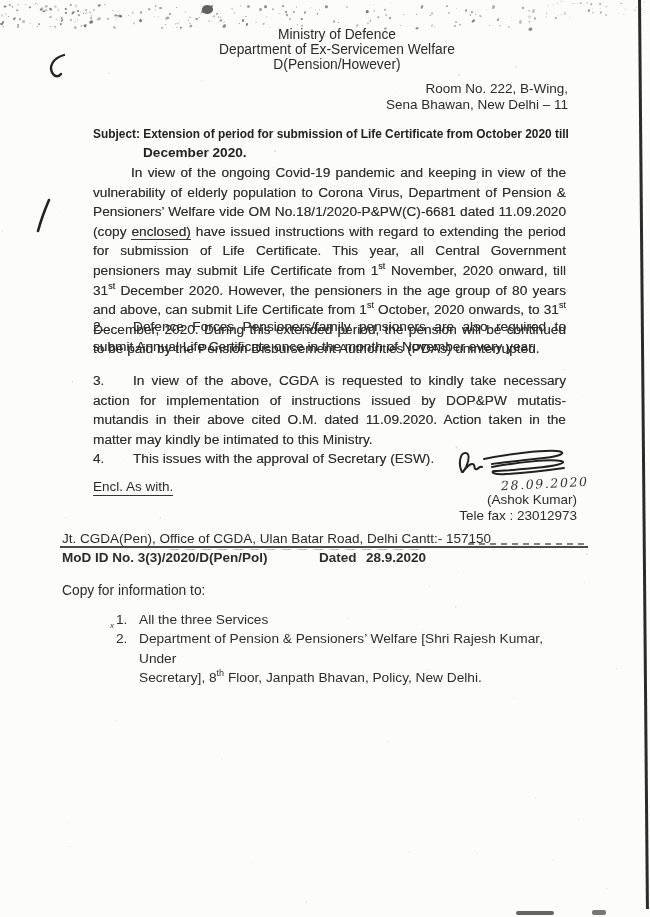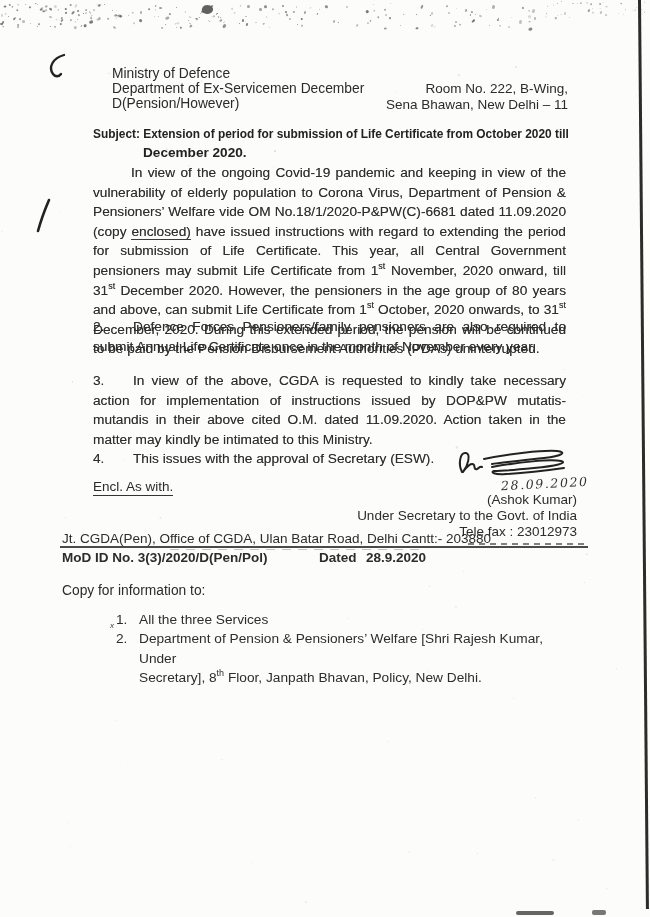--- a/index.html
+++ b/index.html
@@ -1,21 +1,21 @@
 <!DOCTYPE html>
 <html><head>
 <meta charset="utf-8">
 <style>
   html,body{margin:0;padding:0;background:#777;}
   .page{position:relative;width:650px;height:917px;background:#fcfcfa;overflow:hidden;
         font-family:"Liberation Sans",sans-serif;color:#2d2d2d;}
   .abs{position:absolute;}
 
   
-  .letterhead{top:27px;left:112px;width:450px;text-align:left;font-size:13.8px;line-height:15.2px;color:#2b2b2b;margin-top:39px;}
+  .letterhead{top:27px;left:112px;width:450px;text-align:center;font-size:13.8px;line-height:15.2px;color:#2b2b2b;}
   .office-address{top:81px;right:82px;text-align:right;font-size:13.5px;line-height:15.5px;color:#2b2b2b;}
 
   
   .subject{left:93px;width:476px;font-weight:bold;font-size:13.6px;line-height:19.5px;color:#222;}
   .subject-l1{top:124px;white-space:nowrap;transform-origin:left center;}
   .subject-l2{top:143px;padding-left:50px;}
 
   
   .body-text{font-size:13.7px;line-height:19.6px;text-align:justify;color:#2e2e2e;
              text-shadow:0 0 .4px rgba(45,45,45,.55);}
@@ -410,21 +410,21 @@
   <svg class="abs stroke mark-paren" width="22" height="28" viewBox="0 0 22 28">
     <path d="M18,3 C7,6 2,15 7,22 C9,25 13,25 15,22" stroke-width="2.3"></path>
   </svg>
   <svg class="abs stroke mark-slash" width="20" height="38" viewBox="0 0 20 38">
     <path d="M16,3 C13,10 8,23 5,34" stroke-width="2.6"></path>
   </svg>
   <div class="abs mark-x">x</div>
 
   <div class="abs letterhead">
     <div>Ministry of Defence</div>
-    <div>Department of Ex-Servicemen December</div>
+    <div>Department of Ex-Servicemen Welfare</div>
     <div>D(Pension/However)</div>
   </div>
   <div class="abs office-address">
     <div>Room No. 222, B-Wing,</div>
     <div>Sena Bhawan, New Delhi – 11</div>
   </div>
 
   <div class="abs subject subject-l1 fit-scale" style="transform: scaleX(0.875);">Subject: Extension of period for submission of Life Certificate from October 2020 till</div>
   <div class="abs subject subject-l2">December 2020.</div>
 
@@ -440,25 +440,24 @@
 
   <svg class="abs stroke" style="top:446px;left:450px;" width="130" height="34" viewBox="0 0 130 34">
     <path d="M12,26 C8,18 10,6 16,7 C21,8 18,20 13,26 C17,20 22,16 24,19 C25,21 24,24 27,23 C29,22 30,20 32,21" stroke-width="2"></path>
     <path d="M34,13 C58,8 92,4 107,5 C117,6 113,10 94,12 C68,15 48,17 42,18" stroke-width="2"></path>
     <path d="M42,21 C70,16 100,13 111,15 C118,17 106,20 84,22 C64,24 48,25 44,25 C40,26 44,29 56,28 C76,27 100,24 114,22" stroke-width="2"></path>
   </svg>
   <div class="abs hand-date">28.09.2020</div>
 
   <div class="abs signoff">
     <div>(Ashok Kumar)</div>
-    <div>Under Secretary to the Govt. of India</div>
     <div>Tele fax : 23012973</div>
   </div>
 
-  <div class="abs addressee fit-scale">Jt. CGDA(Pen), Office of CGDA, Ulan Batar Road, Delhi Cantt:- 203880</div>
+  <div class="abs addressee fit-scale">Jt. CGDA(Pen), Office of CGDA, Ulan Batar Road, Delhi Cantt:- 157150</div>
   <div class="abs rule-main"></div>
   <div class="abs rule-dash1"></div>
   <div class="abs rule-dash2"></div>
 
   <div class="abs refrow">
     <span class="mod-id">MoD ID No. 3(3)/2020/D(Pen/Pol)</span>
     <span class="dated-label">Dated</span>
     <span class="dated-value">28.9.2020</span>
   </div>
 

